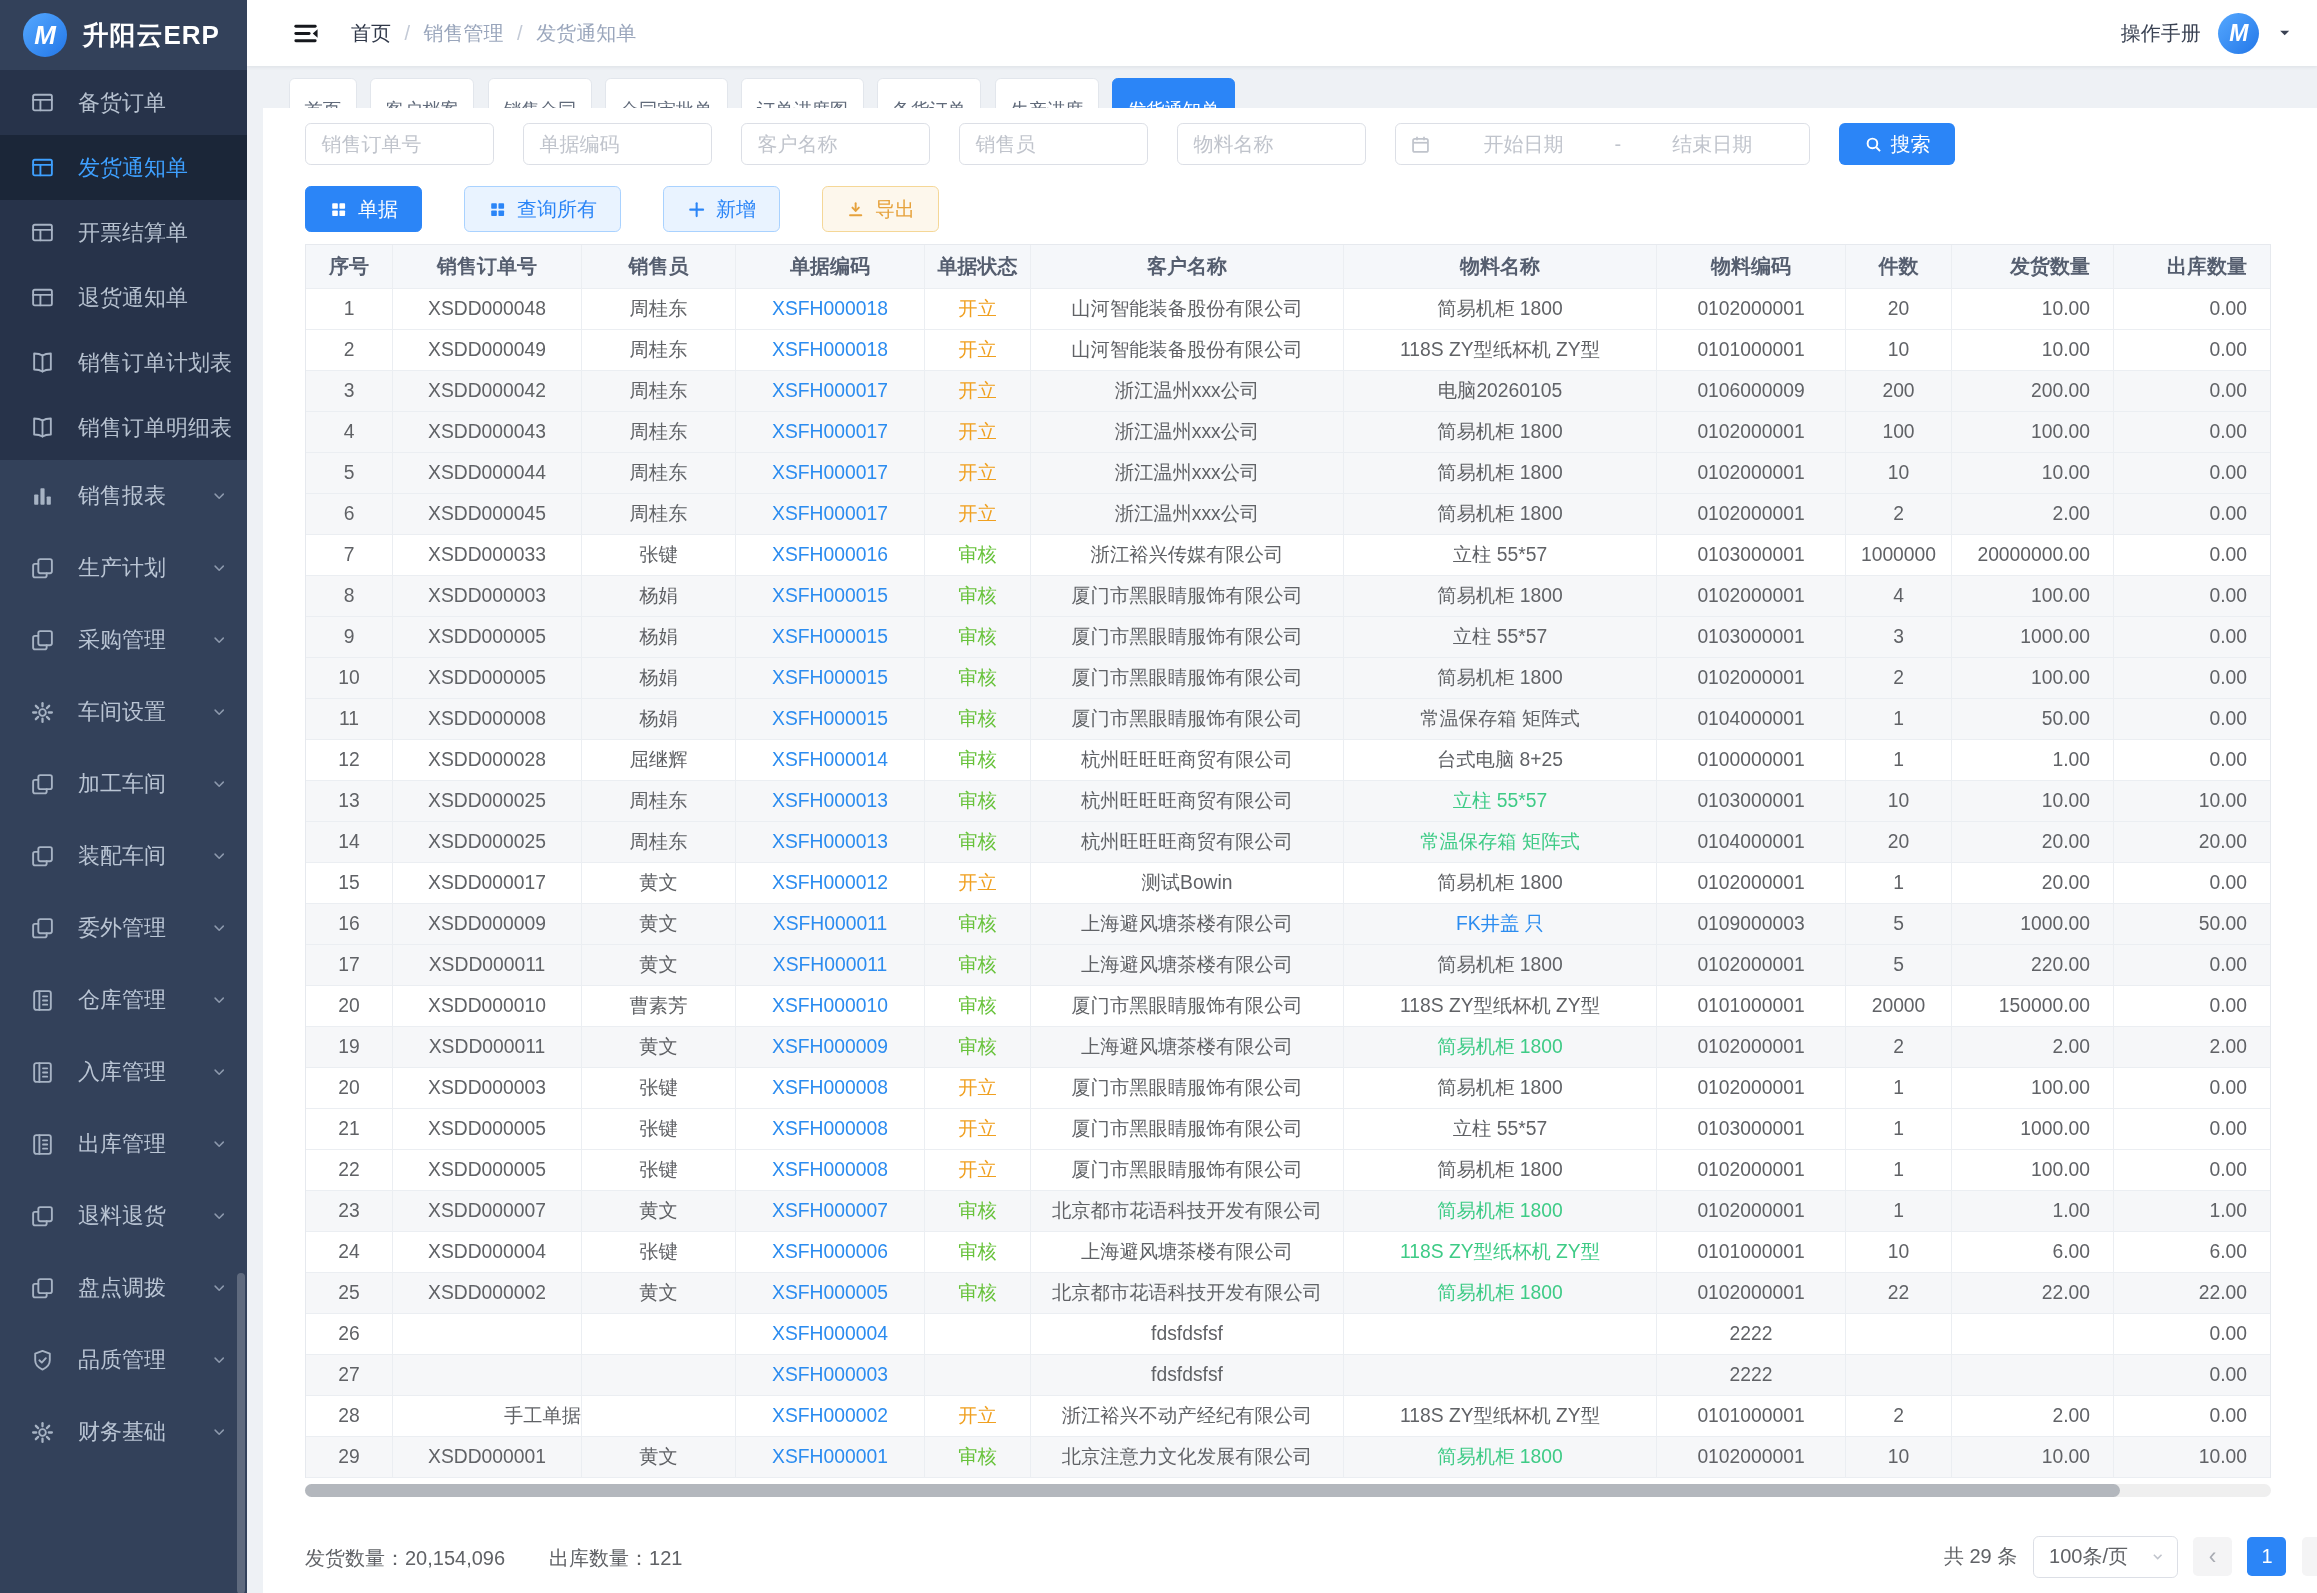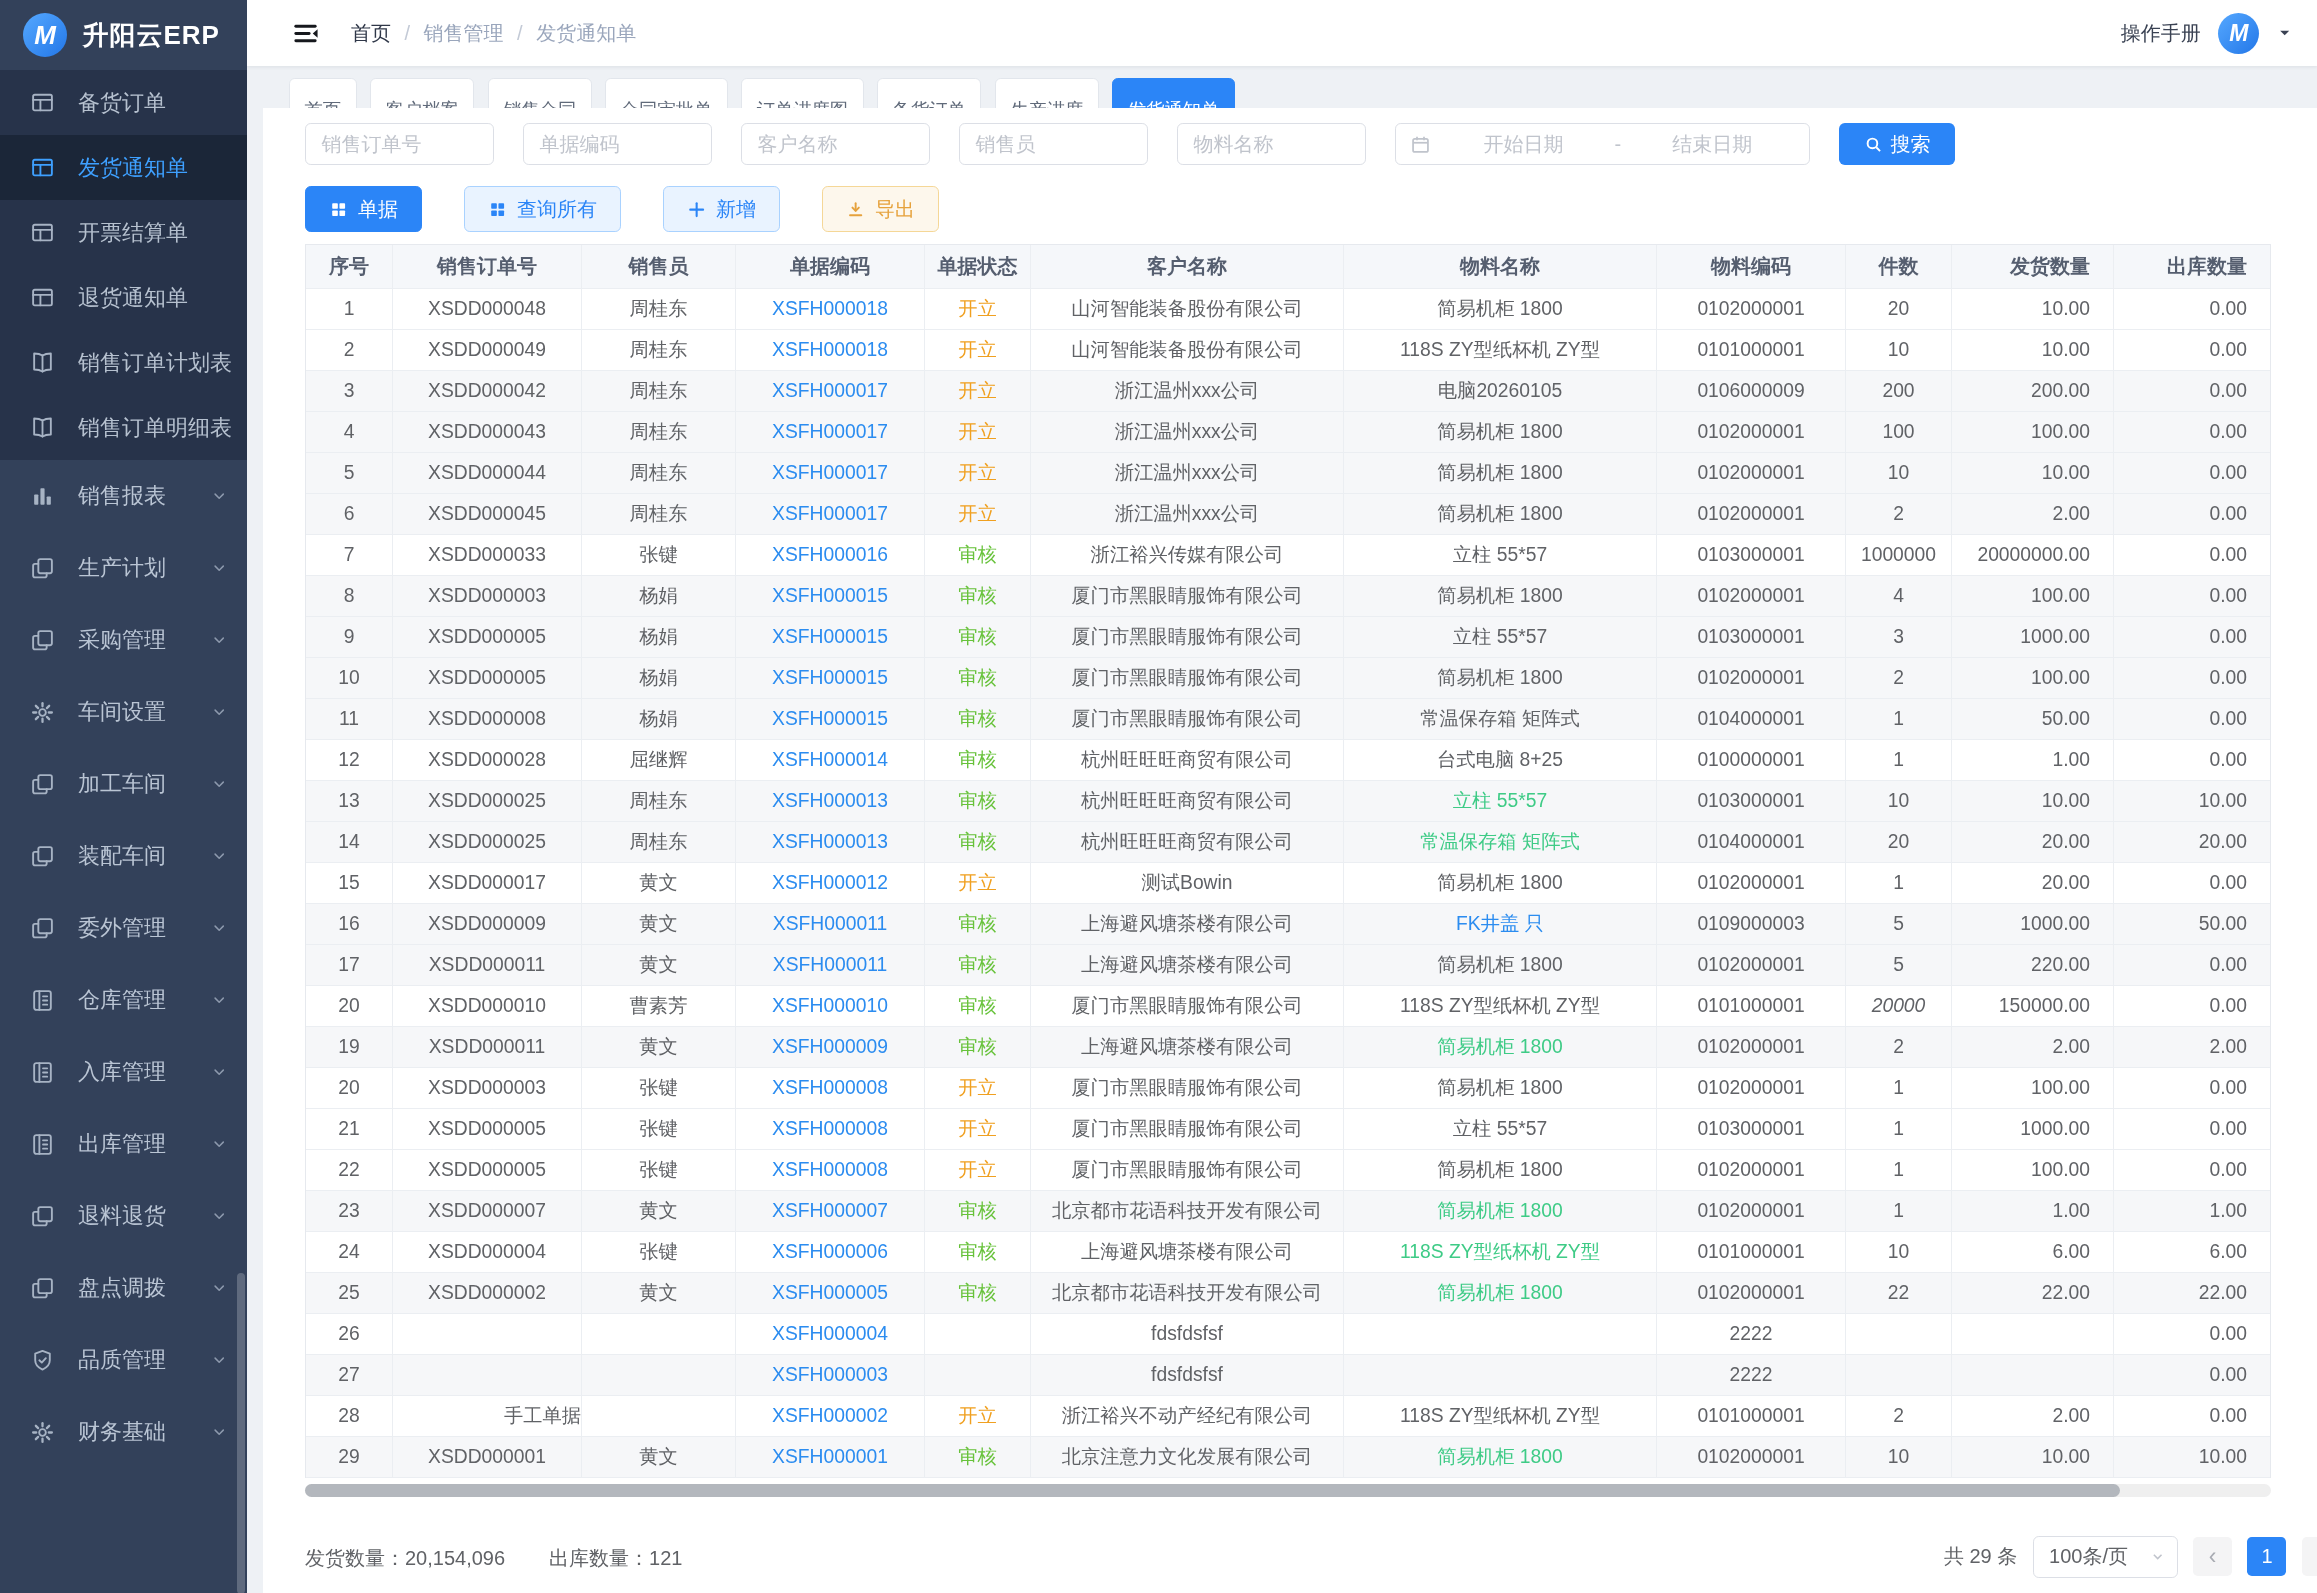--- a/index.html
+++ b/index.html
@@ -1141,21 +1141,21 @@
               </div>
               <div class="td" style="width: 313px;">
                 <span>厦门市黑眼睛服饰有限公司</span>
               </div>
               <div class="td" style="width: 313px;">
                 <span>118S ZY型纸杯机 ZY型</span>
               </div>
               <div class="td" style="width: 189px;">
                 <span>0101000001</span>
               </div>
-              <div class="td" style="width: 106px; font-style: italic;">
+              <div class="td" style="width: 106px;">
                 <span>20000</span>
               </div>
               <div class="td right" style="width: 162px;">
                 <span>150000.00</span>
               </div>
               <div class="td right" style="width: 156px;">
                 <span>0.00</span>
               </div>
             </div>
             <div class="tr band">

